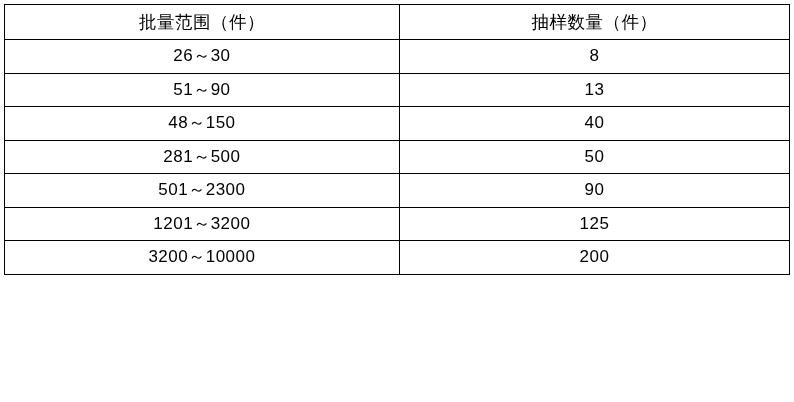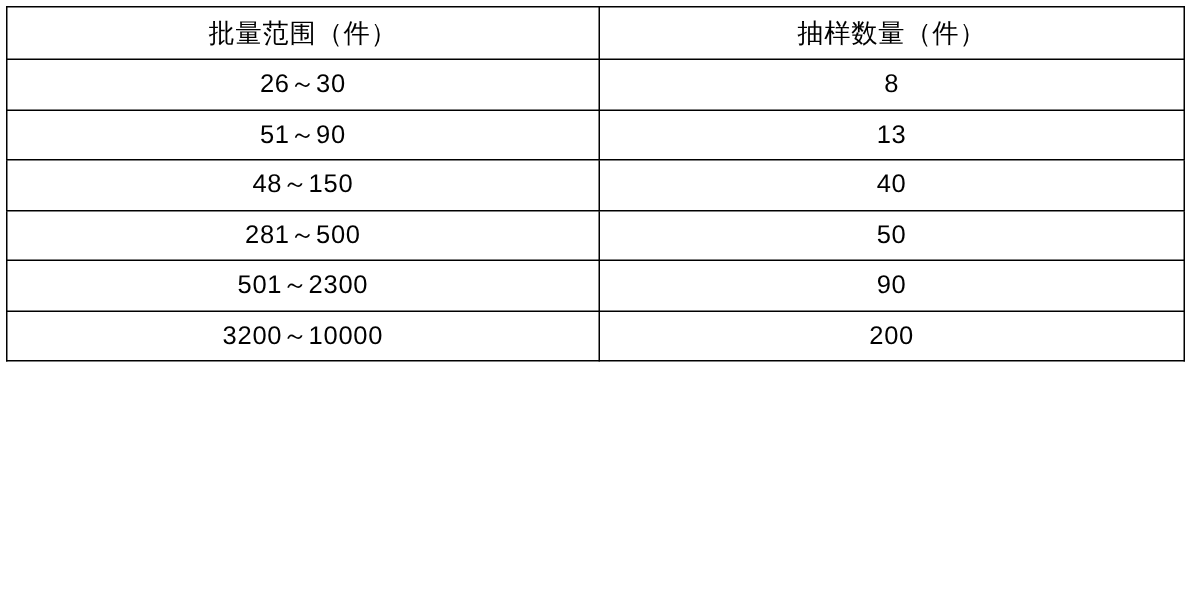--- a/index.html
+++ b/index.html
@@ -74,18 +74,22 @@
       </tr>
       <tr>
         <td>281～500</td>
         <td>50</td>
       </tr>
       <tr>
         <td>501～2300</td>
         <td>90</td>
       </tr>
       <tr>
+        <td>1201～3200</td>
+        <td>125</td>
+      </tr>
+      <tr>
         <td>3200～10000</td>
         <td>200</td>
       </tr>
     </tbody>
   </table>
 </div>
 
 </body></html>

